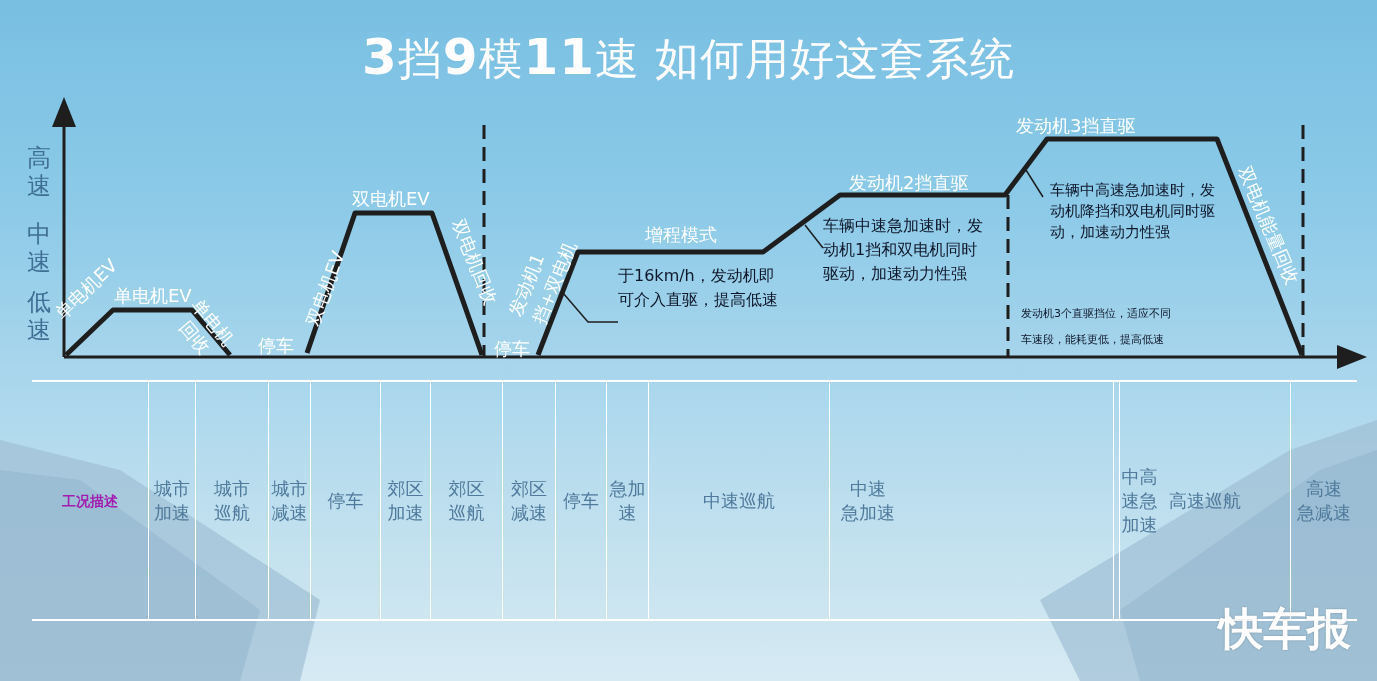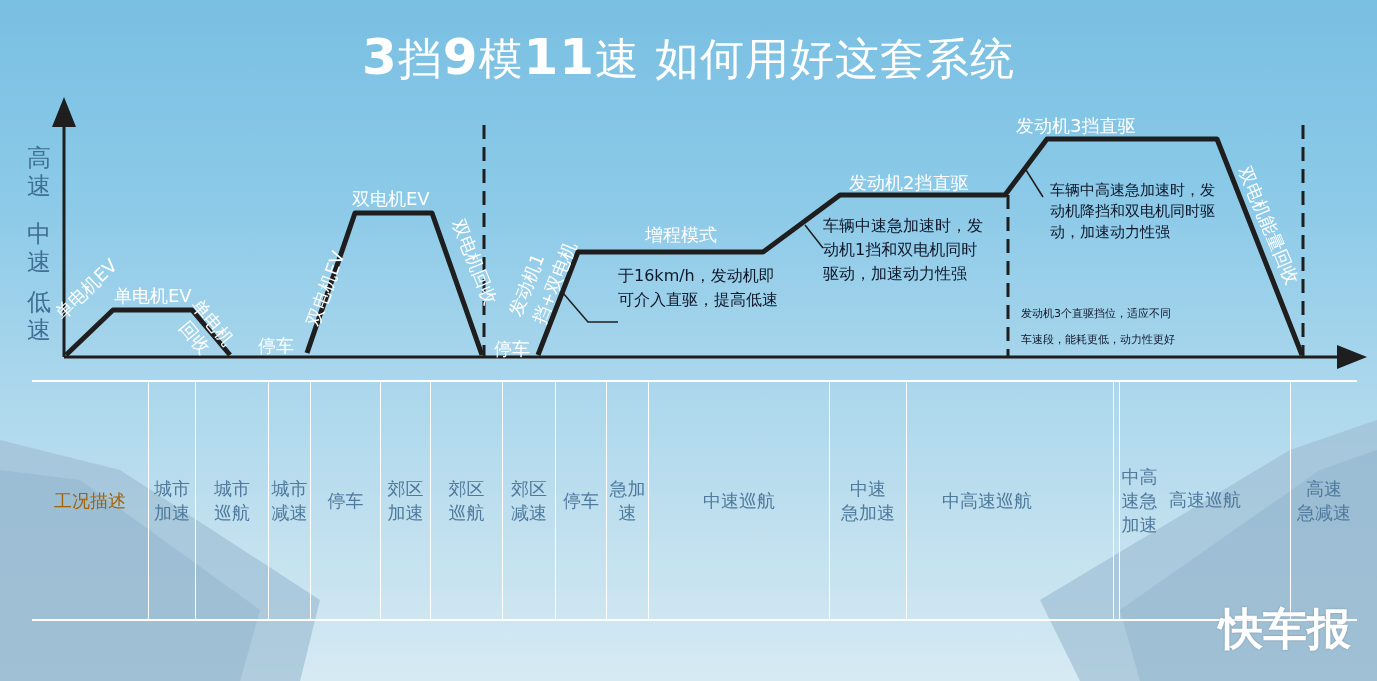--- a/index.html
+++ b/index.html
@@ -10,21 +10,21 @@
   .title{position:absolute;left:0;top:28px;width:1377px;text-align:center;color:#fff;font-size:44px;font-weight:bold;letter-spacing:1px;}
   .title .num{font-size:50px;}
   .title .thin{font-weight:normal;}
   svg.chart{position:absolute;left:0;top:0;}
   .lbl{position:absolute;color:#fff;font-size:18px;white-space:nowrap;line-height:1;}
   .note{position:absolute;color:#0f172a;font-size:16px;line-height:24px;white-space:nowrap;}
   .ylbl{position:absolute;color:#3f6f94;font-size:24px;line-height:28px;width:30px;text-align:center;}
   .table{position:absolute;left:32px;top:380px;width:1325px;height:237px;border-top:2px solid #fff;border-bottom:2px solid #fff;}
   .cell{position:absolute;top:0;height:237px;display:flex;align-items:center;justify-content:center;text-align:center;color:#4f7a9c;font-size:18px;line-height:24px;box-sizing:border-box;}
   .cell.div{border-left:1.5px solid #fff;}
-  .rowhead{color:#a16207;font-weight:normal;font-size:18px;}
+  .rowhead{color:#a21caf;font-weight:bold;font-size:14px;}
   .brand{position:absolute;right:26px;top:600px;color:#fff;font-size:44px;font-weight:bold;text-shadow:0 0 2px rgba(0,0,0,0.25);text-align:right;}
 </style>
 </head>
 <body>
 
 <svg class="bgshape" width="1377" height="681" style="left:0;top:0;">
   <polygon points="0,440 120,470 320,600 300,681 0,681" fill="#9fbfd4" opacity="0.7"></polygon>
   <polygon points="0,470 80,480 260,610 240,681 0,681" fill="#8fb3cb" opacity="0.5"></polygon>
   <polygon points="1377,420 1290,450 1040,600 1080,681 1377,681" fill="#9fbfd4" opacity="0.7"></polygon>
   <polygon points="1377,450 1320,470 1120,610 1140,681 1377,681" fill="#8fb3cb" opacity="0.5"></polygon>
@@ -86,21 +86,21 @@
   <div>动机1挡和双电机同时</div>
   <div>驱动，加速动力性强</div>
 </div>
 <div class="note" style="left:1050px;top:180px;font-size:15px;line-height:21px;">
   <div>车辆中高速急加速时，发</div>
   <div>动机降挡和双电机同时驱</div>
   <div>动，加速动力性强</div>
 </div>
 <div class="note" style="left:1021px;top:301px;font-size:11px;line-height:26px;">
   <div>发动机3个直驱挡位，适应不同</div>
-  <div>车速段，能耗更低，动力性更好</div>
+  <div>车速段，能耗更低，提高低速</div>
 </div>
 
 <div class="table">
   <div class="cell rowhead" style="left:0;width:116px;">工况描述</div>
   <div class="cell div" style="left:116px;width:47px;">
       <div>
         <div>城市</div>
         <div>加速</div>
       </div>
     </div>
@@ -154,33 +154,28 @@
       <div>
         <div>中速巡航</div>
       </div>
     </div>
   <div class="cell div" style="left:797px;width:77px;">
       <div>
         <div>中速</div>
         <div>急加速</div>
       </div>
     </div>
-  <div class="cell div" style="left:874px;width:161px;">
-      <div>
-        <div>中高速巡航</div>
-      </div>
-    </div>
   <div class="cell div" style="left:1081px;width:52px;">
       <div>
         <div>中高</div>
         <div>速急</div>
         <div>加速</div>
       </div>
     </div>
-  <div class="cell div" style="left:1087px;width:171px;font-family:Liberation Mono, monospace;">
+  <div class="cell div" style="left:1087px;width:171px;">
       <div>
         <div>高速巡航</div>
       </div>
     </div>
   <div class="cell div" style="left:1258px;width:67px;">
       <div>
         <div>高速</div>
         <div>急减速</div>
       </div>
     </div>

